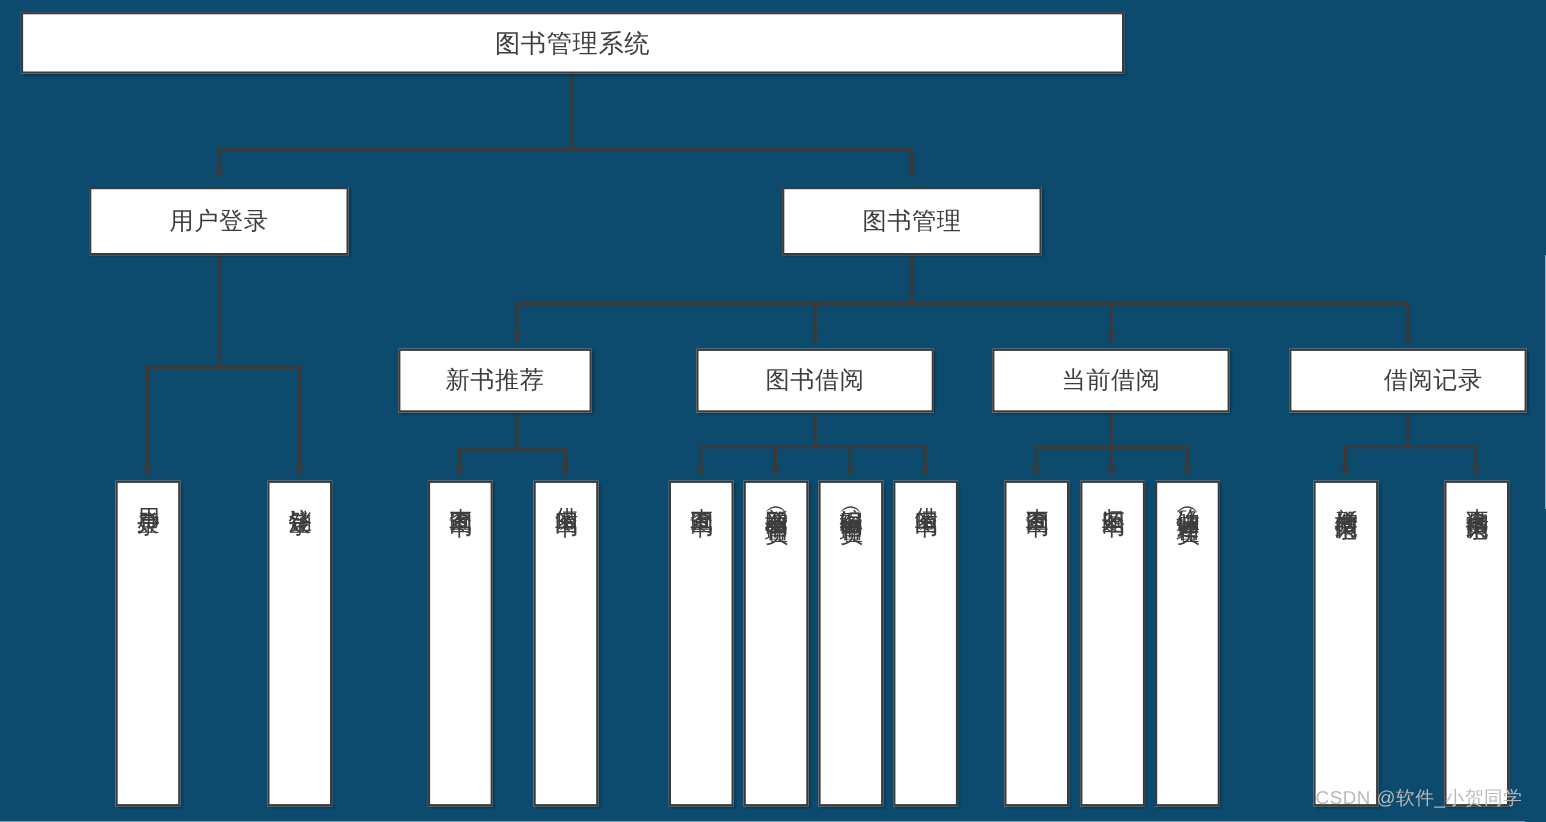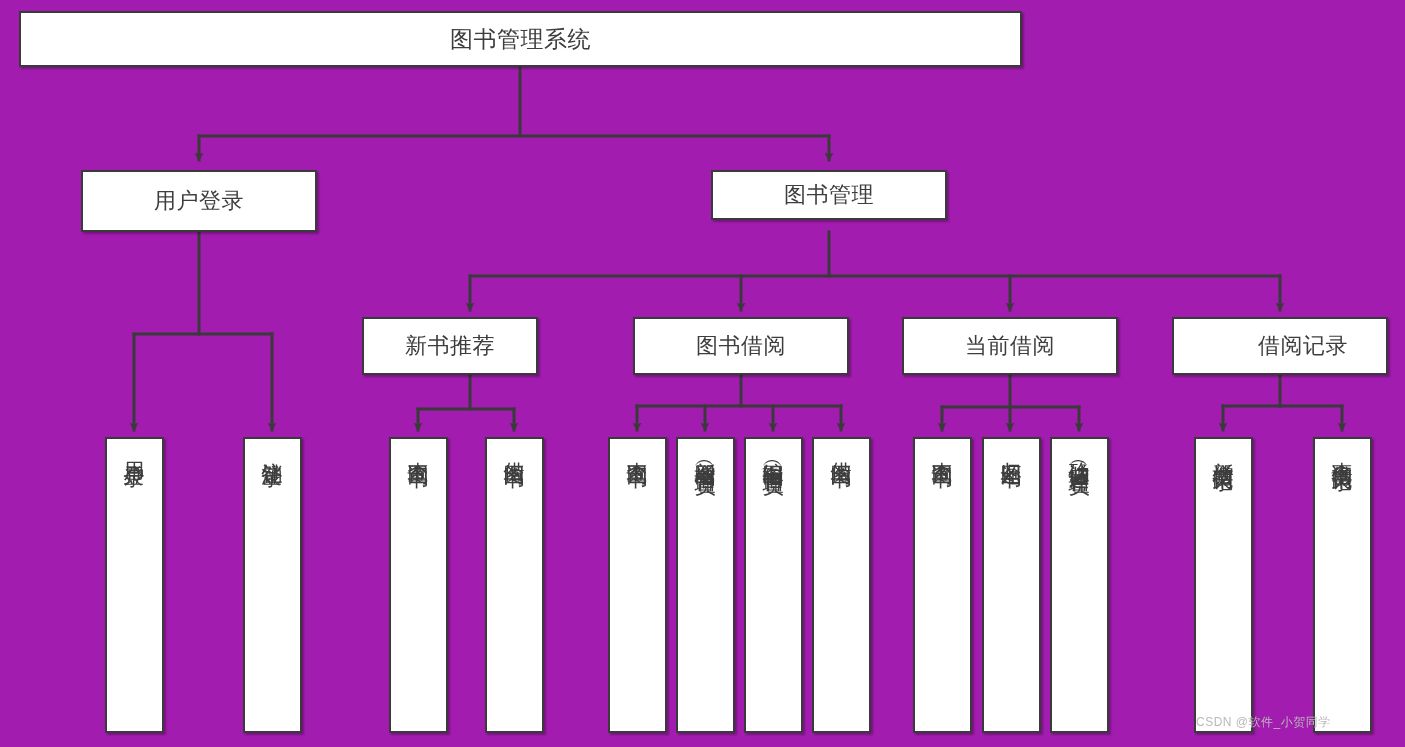--- a/index.html
+++ b/index.html
@@ -7,21 +7,21 @@
     padding: 0;
     background: #ffffff;
   }
   body {
     font-family: "Liberation Sans", "DejaVu Sans", sans-serif;
   }
   #canvas {
     position: relative;
     width: 1405px;
     height: 747px;
-    background: #a21caf;
+    background: #0c4a6e;
     overflow: hidden;
   }
   svg#edges {
     position: absolute;
     left: 0;
     top: 0;
     width: 1405px;
     height: 747px;
     pointer-events: none;
   }
@@ -58,21 +58,21 @@
     writing-mode: vertical-rl;
     text-orientation: upright;
     font-size: 21px;
     line-height: 1.0;
     letter-spacing: 2px;
     white-space: nowrap;
   }
   .watermark {
     position: absolute;
     color: #b9b9b9;
-    font-size: 12px;
+    font-size: 17px;
     letter-spacing: 0.5px;
     z-index: 5;
     white-space: nowrap;
     user-select: none;
   }
 </style>
 </head>
 <body>
 
 <div id="canvas">
@@ -127,21 +127,21 @@
     </g>
   </svg>
 
   <div class="node h root" style="left:19px; top:11px; width:1003px; height:56px;">
     <span class="label">图书管理系统</span>
   </div>
 
   <div class="node h" style="left:81px; top:170px; width:236px; height:62px;">
     <span class="label">用户登录</span>
   </div>
-  <div class="node h" style="left:711px; top:170px; width:236px; height:50px;">
+  <div class="node h" style="left:711px; top:170px; width:236px; height:62px;">
     <span class="label">图书管理</span>
   </div>
 
   <div class="node h" style="left:362px; top:317px; width:176px; height:58px;">
     <span class="label">新书推荐</span>
   </div>
   <div class="node h" style="left:633px; top:317px; width:216px; height:58px;">
     <span class="label">图书借阅</span>
   </div>
   <div class="node h" style="left:902px; top:317px; width:216px; height:58px;">

